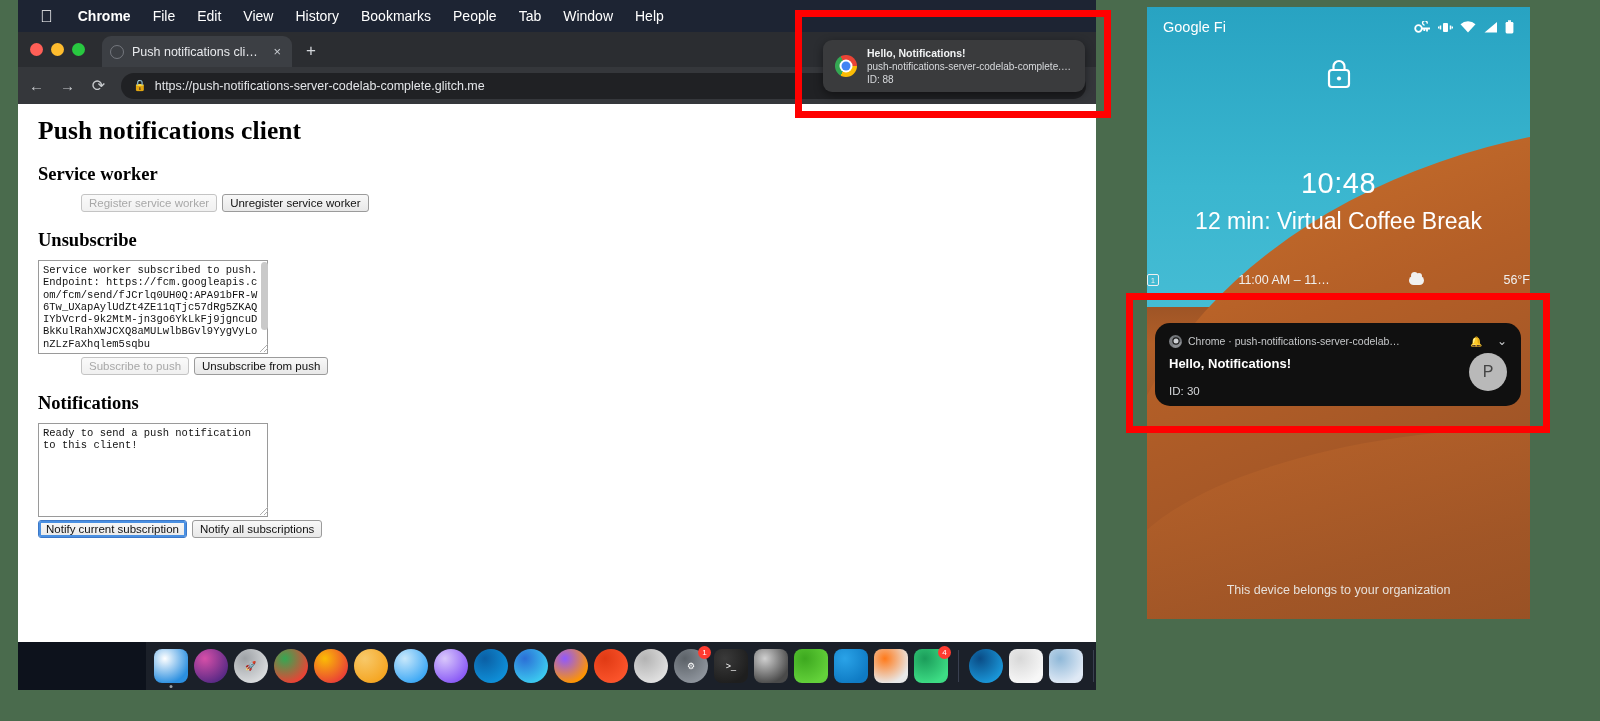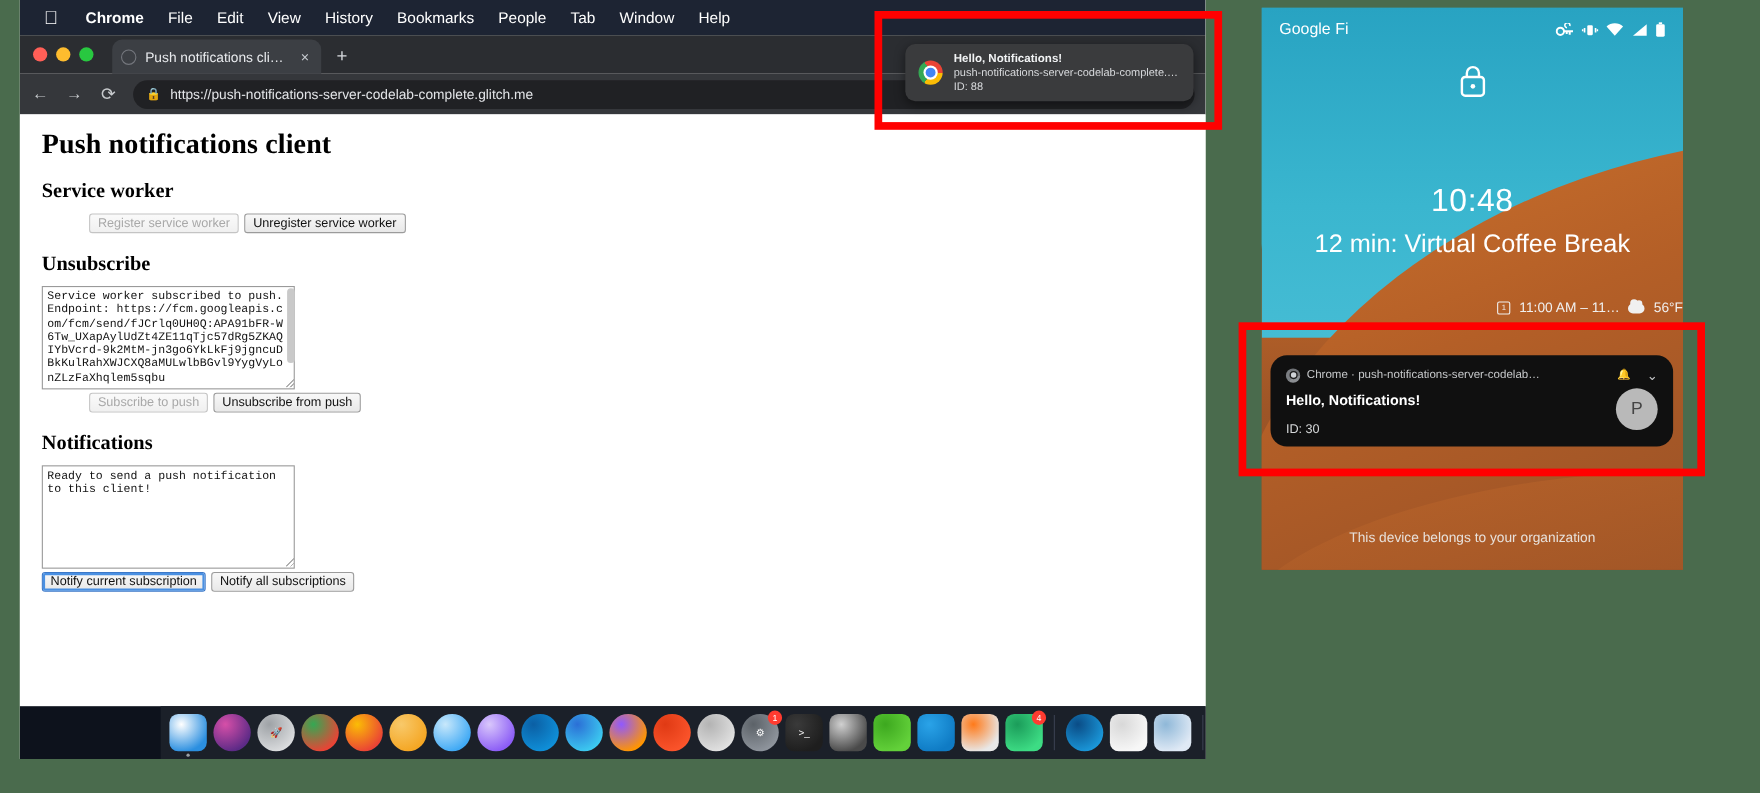--- a/index.html
+++ b/index.html
@@ -119,21 +119,21 @@
   .toast .t2 { color:#d7d9dc; font-size:10px; line-height:13px; white-space:nowrap; overflow:hidden; text-overflow:ellipsis; max-width:212px;}
   .toast .t3 { color:#d7d9dc; font-size:10px; line-height:13px; }
 
   .chrome-logo { width:22px; height:22px; border-radius:50%; position:relative; flex:0 0 auto; overflow:hidden;
      background: conic-gradient(from -30deg, #ea4335 0deg 120deg, #fbbc05 120deg 240deg, #34a853 240deg 360deg); }
   .chrome-logo::after{ content:""; position:absolute; left:50%; top:50%; transform:translate(-50%,-50%);
      width:9px;height:9px;border-radius:50%;background:#4285f4; box-shadow:0 0 0 2px #fff;}
 
   
   .phone {
-    position:absolute; left:1147px; top:7px; width:383px; height:511px;
+    position:absolute; left:1147px; top:7px; width:383px; height:612px;
     overflow:hidden;
     background: linear-gradient(#2da7c4 0%, #36b3cc 30%, #3cb9d2 42%, #8a4a24 43%, #b25f28 55%, #9d5527 72%, #8e4c24 100%);
   }
   .wall-sky { position:absolute; inset:0 0 auto 0; height:300px;
     background: linear-gradient(#28a3c2 0%, #3ab6cf 60%, #45bcd4 100%); }
   .wall-dune { position:absolute; left:-40px; top:150px; width:520px; height:620px;
     background: linear-gradient(165deg, #c96f2c 0%, #b45f27 28%, #a05527 55%, #8c4a22 80%, #7d4320 100%);
     border-radius: 100% 0 0 0 / 60% 0 0 0; transform: rotate(-7deg); }
   .wall-dune2 { position:absolute; left:-30px; top:430px; width:520px; height:340px;
     background: linear-gradient(170deg, #b8632a 0%, #a35727 40%, #8e4b22 100%);
@@ -142,21 +142,21 @@
   .p-status { position:absolute; top:0; left:0; right:0; height:40px;
      display:flex; align-items:center; justify-content:space-between; padding: 0 16px; z-index:5;}
   .p-carrier { color:#fff; font-size:14.5px; }
   .p-icons { display:flex; align-items:center; gap:7px; }
   .p-lock { position:absolute; top:50px; left:0; right:0; text-align:center; z-index:5;}
   .p-clock { position:absolute; top:160px; left:0; right:0; text-align:center; color:#fff;
      font-size:29px; font-weight:normal; letter-spacing:.5px; z-index:5;}
   .p-event { position:absolute; top:200px; left:0; right:0; text-align:center; color:#fff;
      font-size:23px; line-height:28px; z-index:5; padding: 0 29px;}
   .p-meta { position:absolute; top:266px; left:0; right:0; display:flex; align-items:center;
-     justify-content:flex-end; gap:8px; color:#f0f0f0; font-size:12.5px; z-index:5;}
+     justify-content:space-between; gap:8px; color:#f0f0f0; font-size:12.5px; z-index:5;}
   .cal-ico { width:12px;height:12px;border:1.4px solid #f0f0f0; border-radius:2px;
      font-size:7px; display:flex;align-items:center;justify-content:center;color:#f0f0f0;}
   .cloud-ico { width:15px;height:9px;background:#f0f0f0;border-radius:6px; position:relative;}
   .cloud-ico::before{content:"";position:absolute;left:2px;top:-4px;width:7px;height:7px;border-radius:50%;background:#f0f0f0;}
   .cloud-ico::after{content:"";position:absolute;left:7px;top:-3px;width:6px;height:6px;border-radius:50%;background:#f0f0f0;}
   .p-footer { position:absolute; bottom:22px; left:0; right:0; text-align:center;
      color:#e7e0da; font-size:12.5px; z-index:5;}
 
   
   .notif-highlight {

